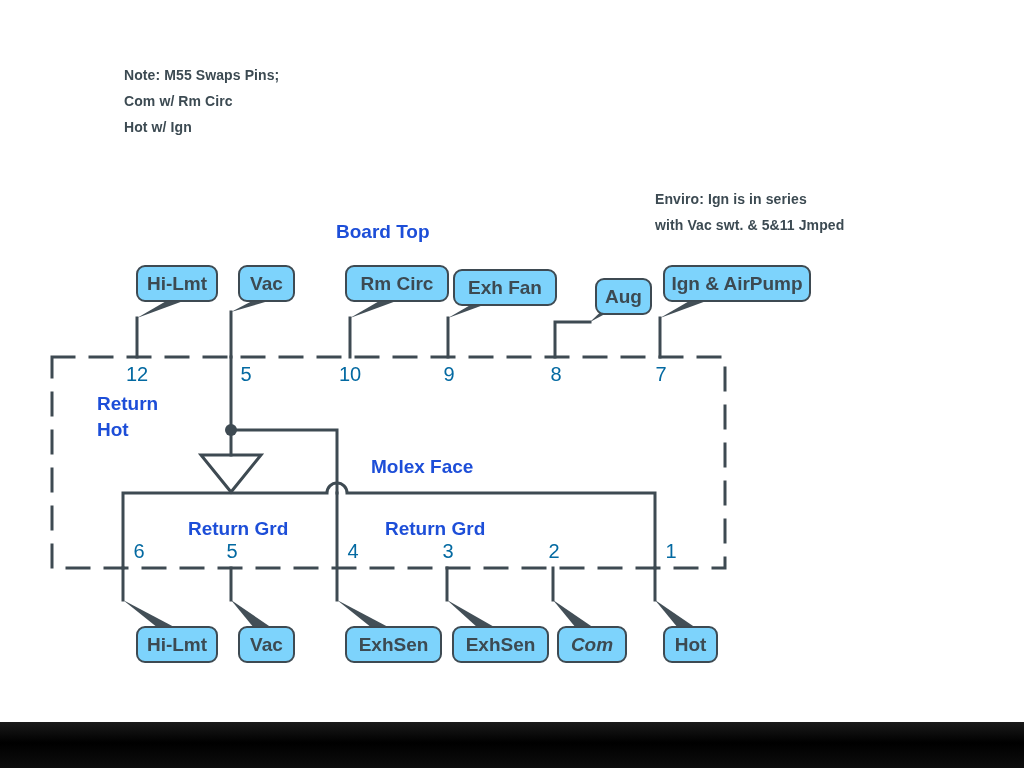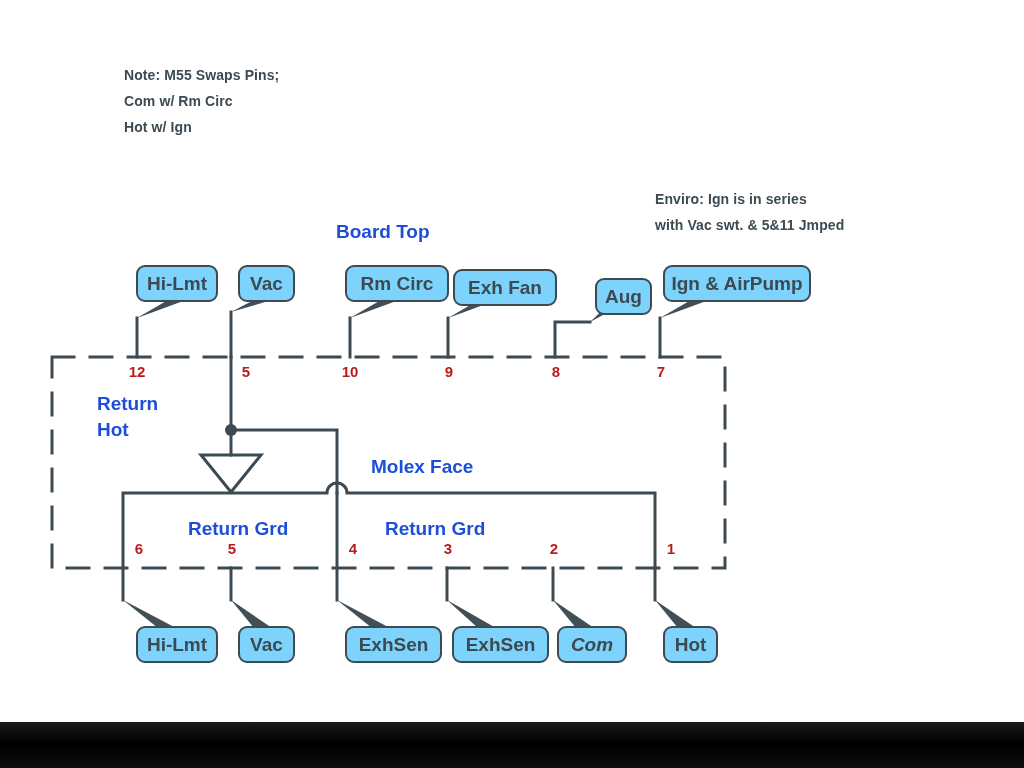--- a/index.html
+++ b/index.html
@@ -25,23 +25,23 @@
   #note-right{left:655px;top:186px;}
   .diag-label{
     position:absolute;
     font-weight:bold;
     font-size:19px;
     color:#1d4ed8;
     white-space:pre;
   }
   .pin-num{
     position:absolute;
-    font-weight:bold;
-    font-size:15px;
-    color:#b91c1c;
+    font-weight:normal;
+    font-size:20px;
+    color:#0369a1;
     text-align:center;
     width:30px;
   }
   .callout{
     position:absolute;
     box-sizing:border-box;
     border:2.5px solid #3e4a52;
     border-radius:9px;
     background:#7dd3fc;
     color:#3c4a52;

